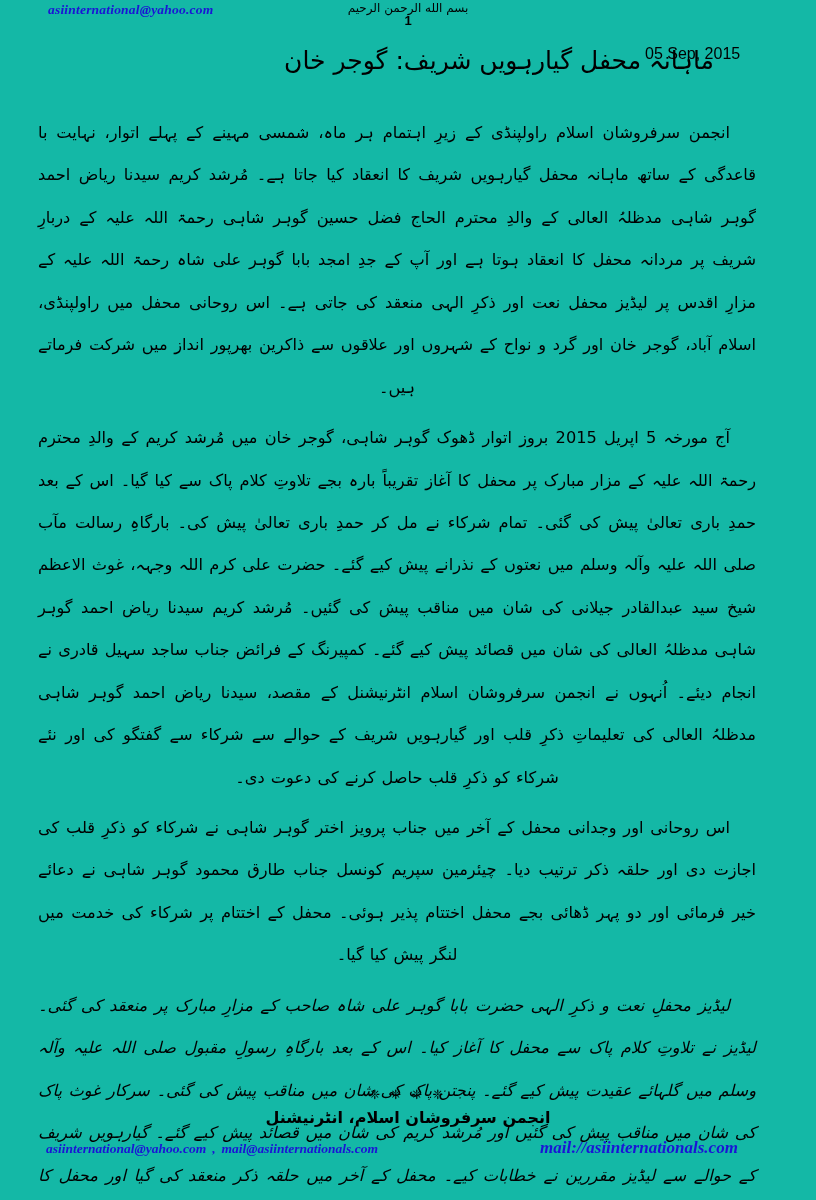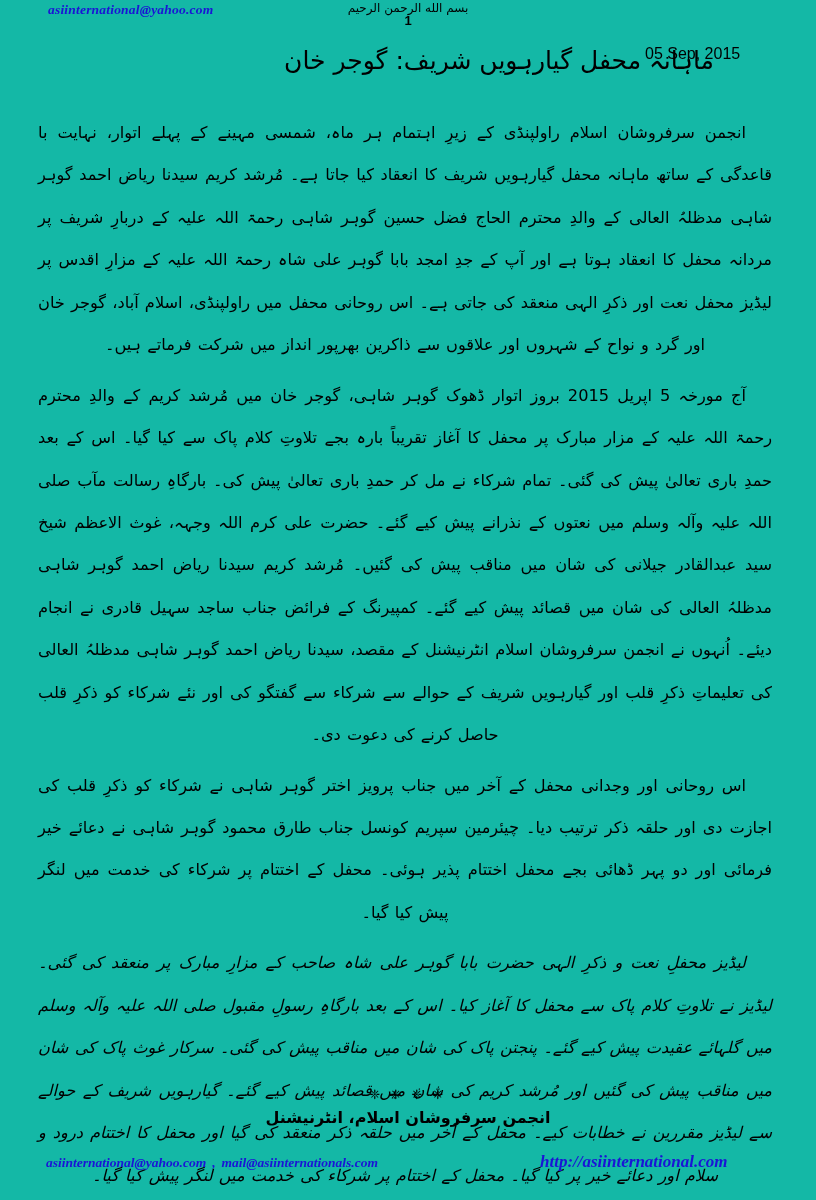--- a/index.html
+++ b/index.html
@@ -112,21 +112,21 @@
     direction: rtl;
   }
   .para {
     direction: rtl;
     text-align: justify;
     text-align-last: center;
     font-family: "DejaVu Sans", sans-serif;
     font-size: 16.2px;
     line-height: 2.62;
     color: #000;
-    margin: 0 0 8px 0;
+    margin: 0 16px 8px 0;
     text-indent: 26px;
     word-spacing: 1px;
   }
   .para:last-child { margin-bottom: 0; font-style: italic; }
 
   
   .footer {
     position: absolute;
     left: 0;
     right: 0;
@@ -146,21 +146,21 @@
     margin-top: 4px;
     text-align: center;
     direction: rtl;
     font-family: "DejaVu Sans", sans-serif;
     font-weight: bold;
     font-size: 16px;
     color: #000;
   }
   .footer-links {
     position: relative;
-    margin-top: 28px;
+    margin-top: 14px;
     height: 24px;
   }
   .footer-emails {
     position: absolute;
     left: 46px;
     top: 0;
     direction: ltr;
     color: #1a14d6;
     font-family: "Liberation Serif", serif;
     font-style: italic;
@@ -207,17 +207,17 @@
     <p class="para">آج مورخہ 5 اپریل 2015 بروز اتوار ڈھوک گوہر شاہی، گوجر خان میں مُرشد کریم کے والدِ محترم رحمۃ اللہ علیہ کے مزار مبارک پر محفل کا آغاز تقریباً بارہ بجے تلاوتِ کلام پاک سے کیا گیا۔ اس کے بعد حمدِ باری تعالیٰ پیش کی گئی۔ تمام شرکاء نے مل کر حمدِ باری تعالیٰ پیش کی۔ بارگاہِ رسالت مآب صلی اللہ علیہ وآلہ وسلم میں نعتوں کے نذرانے پیش کیے گئے۔ حضرت علی کرم اللہ وجہہ، غوث الاعظم شیخ سید عبدالقادر جیلانی کی شان میں مناقب پیش کی گئیں۔ مُرشد کریم سیدنا ریاض احمد گوہر شاہی مدظلہُ العالی کی شان میں قصائد پیش کیے گئے۔ کمپیرنگ کے فرائض جناب ساجد سہیل قادری نے انجام دیئے۔ اُنہوں نے انجمن سرفروشان اسلام انٹرنیشنل کے مقصد، سیدنا ریاض احمد گوہر شاہی مدظلہُ العالی کی تعلیماتِ ذکرِ قلب اور گیارہویں شریف کے حوالے سے شرکاء سے گفتگو کی اور نئے شرکاء کو ذکرِ قلب حاصل کرنے کی دعوت دی۔</p>
     <p class="para">اس روحانی اور وجدانی محفل کے آخر میں جناب پرویز اختر گوہر شاہی نے شرکاء کو ذکرِ قلب کی اجازت دی اور حلقہ ذکر ترتیب دیا۔ چیئرمین سپریم کونسل جناب طارق محمود گوہر شاہی نے دعائے خیر فرمائی اور دو پہر ڈھائی بجے محفل اختتام پذیر ہوئی۔ محفل کے اختتام پر شرکاء کی خدمت میں لنگر پیش کیا گیا۔</p>
     <p class="para">لیڈیز محفلِ نعت و ذکرِ الہی حضرت بابا گوہر علی شاہ صاحب کے مزارِ مبارک پر منعقد کی گئی۔ لیڈیز نے تلاوتِ کلام پاک سے محفل کا آغاز کیا۔ اس کے بعد بارگاہِ رسولِ مقبول صلی اللہ علیہ وآلہ وسلم میں گلہائے عقیدت پیش کیے گئے۔ پنجتن پاک کی شان میں مناقب پیش کی گئی۔ سرکار غوث پاک کی شان میں مناقب پیش کی گئیں اور مُرشد کریم کی شان میں قصائد پیش کیے گئے۔ گیارہویں شریف کے حوالے سے لیڈیز مقررین نے خطابات کیے۔ محفل کے آخر میں حلقہ ذکر منعقد کی گیا اور محفل کا اختتام درود و سلام اور دعائے خیر پر کیا گیا۔ محفل کے اختتام پر شرکاء کی خدمت میں لنگر پیش کیا گیا۔</p>
   </div>
 
   <div class="footer">
     <div class="ornaments">❈ ❈ ❈ ❈</div>
     <div class="org-name">انجمن سرفروشان اسلام، انٹرنیشنل</div>
     <div class="footer-links">
       <div class="footer-emails"><span>asiinternational@yahoo.com</span><span class="sep">,</span><span>mail@asiinternationals.com</span></div>
-      <div class="footer-site">http://asiinternational.com</div>
+      <div class="footer-site">mail://asiinternationals.com</div>
     </div>
   </div>
 
 </div>
 
 </body></html>

